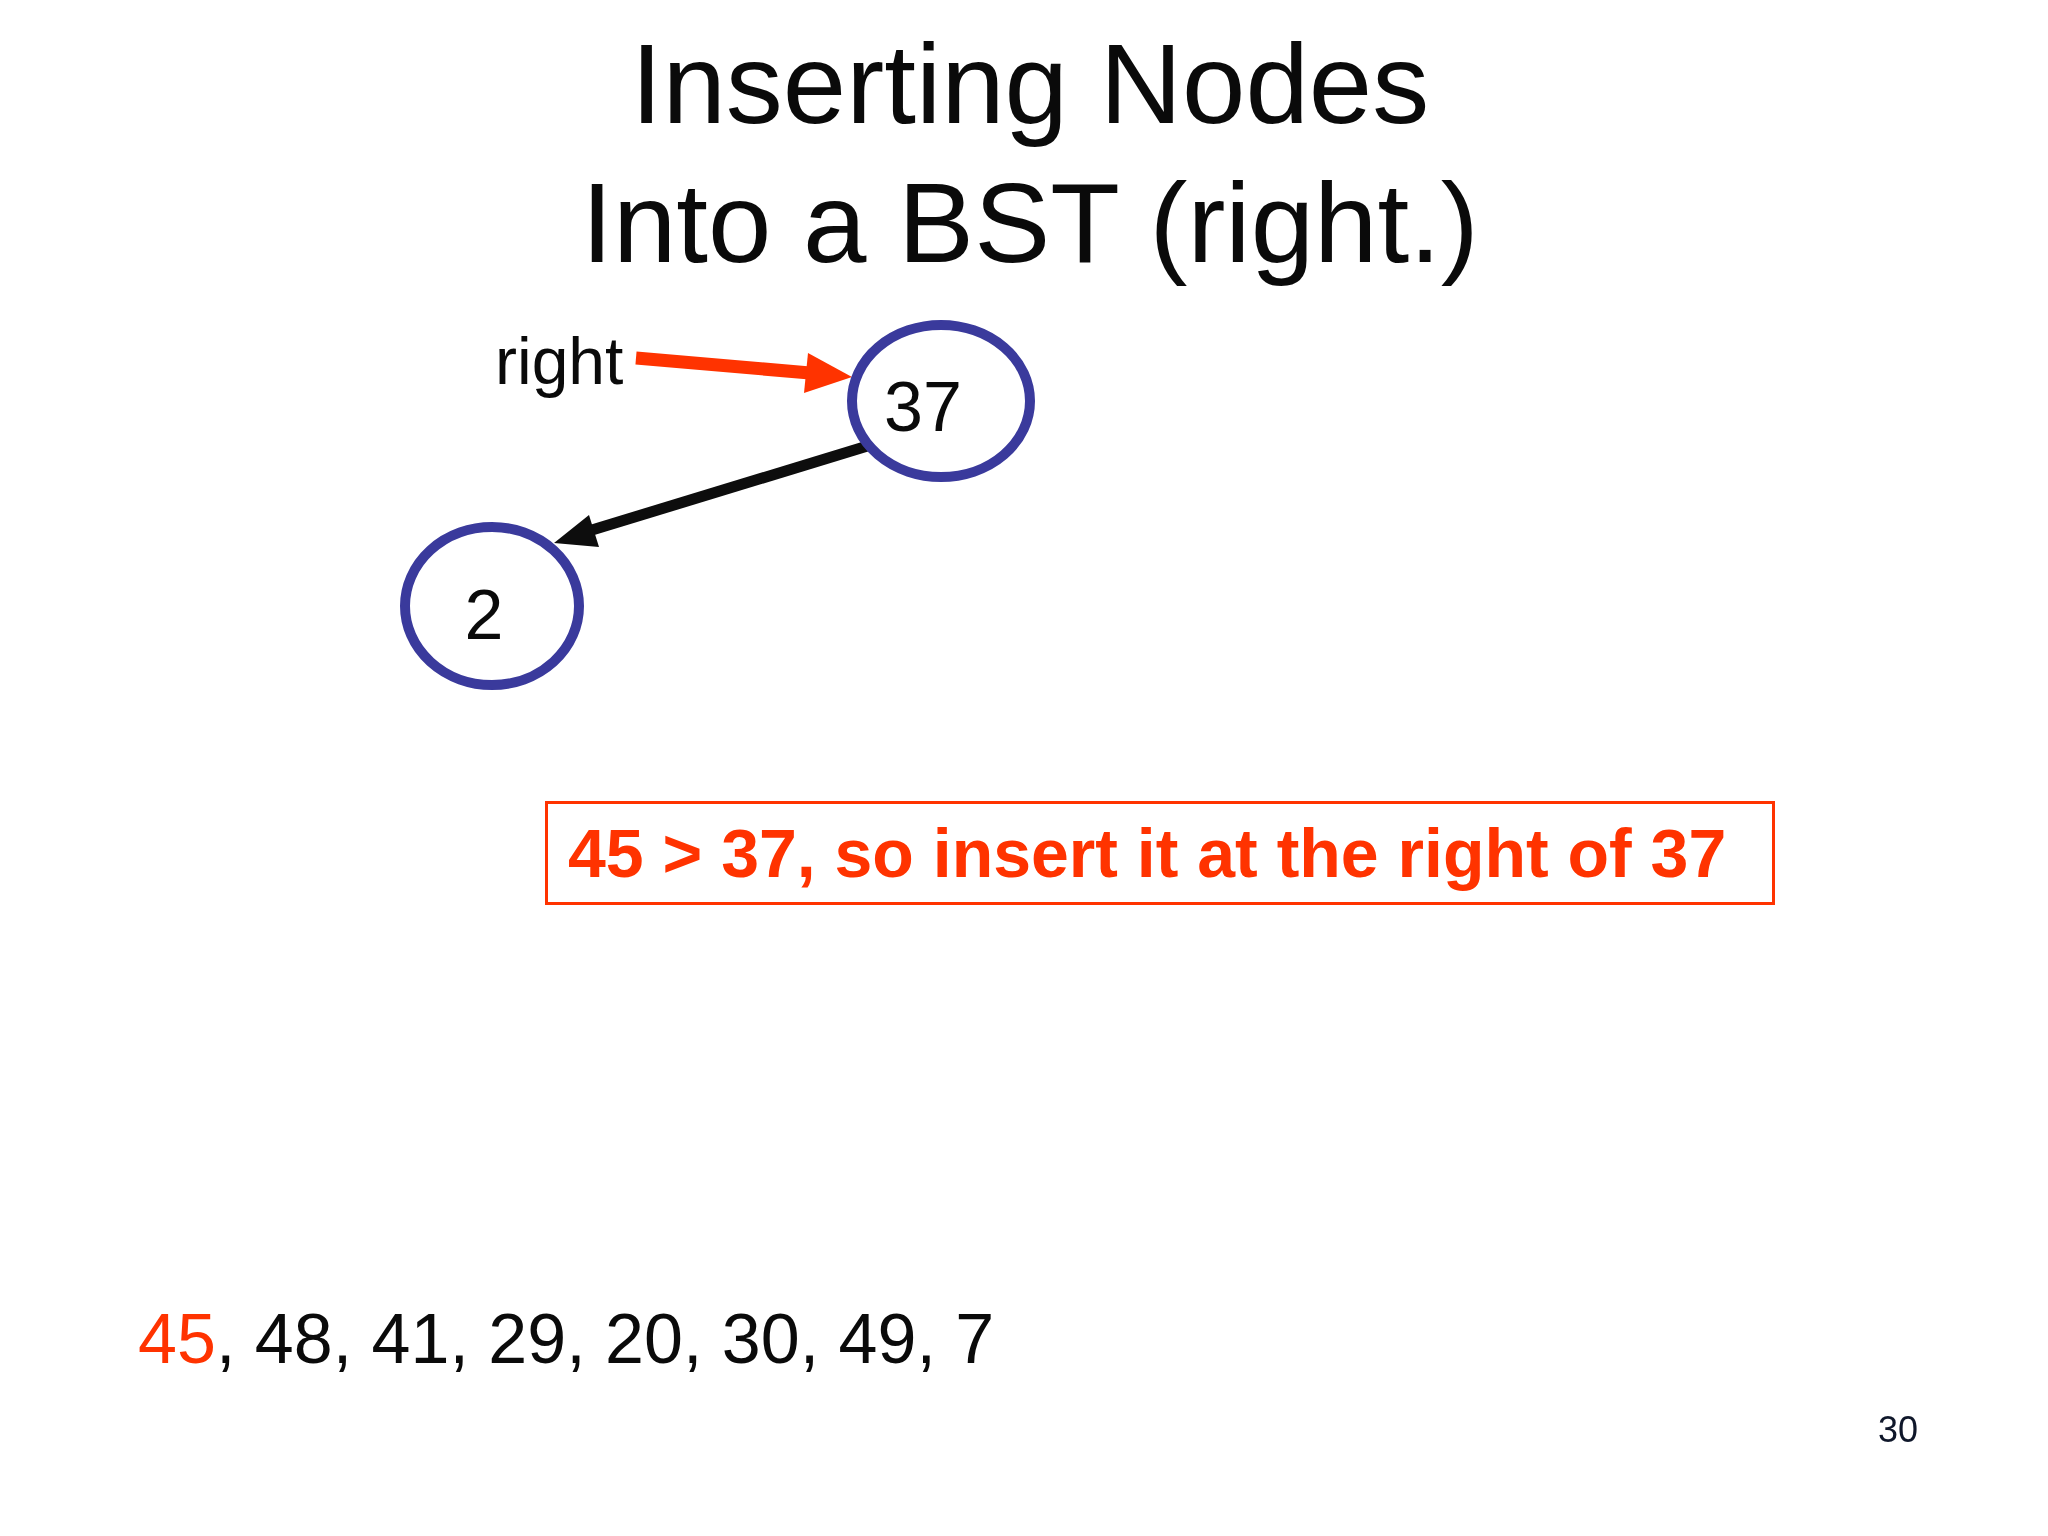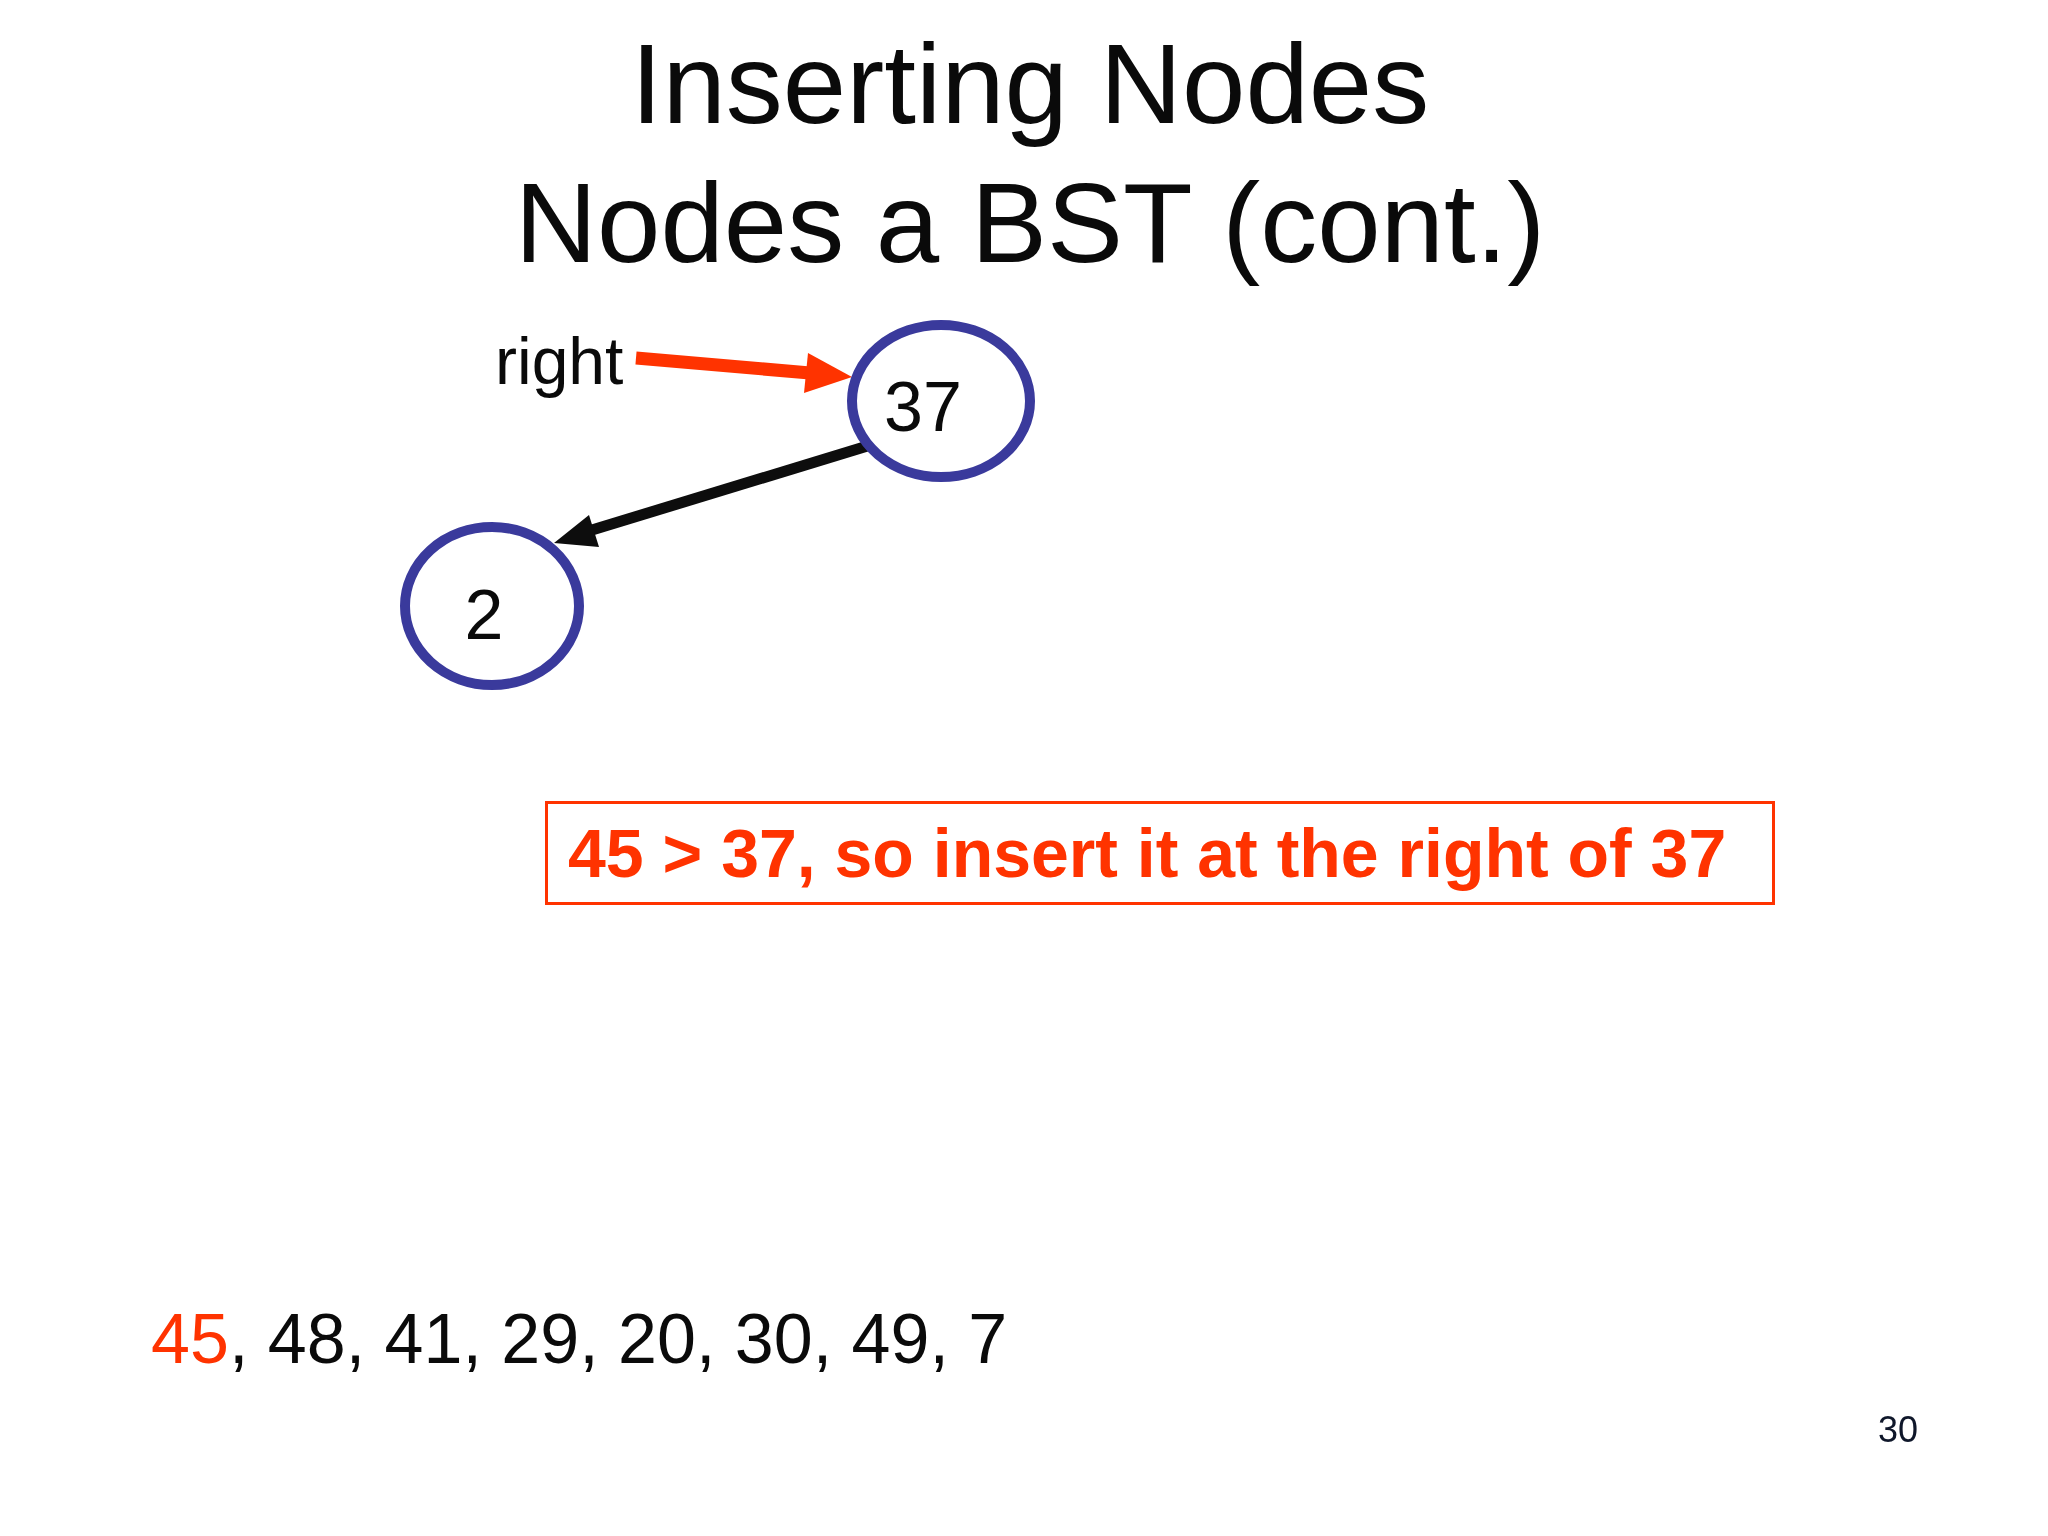--- a/index.html
+++ b/index.html
@@ -92,37 +92,36 @@
     position: absolute;
     left: 138px;
     top: 1297px;
     font-size: 70px;
     line-height: 1.2;
     color: #0a0a0a;
     white-space: pre;
   }
   .seq-current {
     color: var(--accent, #ff3300);
-    margin-left: 13px;
   }
   .page-number {
     position: absolute;
     left: 1878px;
     top: 1412px;
     font-size: 36px;
     line-height: 1;
     color: #0f172a;
   }
 </style>
 </head>
 <body>
 
 <div class="slide">
 
-  <div class="title"><span>Inserting Nodes</span><br><span>Nodes a BST (cont.)</span></div>
+  <div class="title"><span>Inserting Nodes</span><br><span>Into a BST (right.)</span></div>
 
   <svg class="diagram-svg" viewBox="0 0 2048 1536">
 
     <line class="edge-line" x1="874" y1="444" x2="592" y2="530"></line>
     <polygon class="edge-head" points="554,543 589,515 599,547"></polygon>
 
     <line class="root-arrow-line" x1="636" y1="358" x2="810" y2="373"></line>
     <polygon class="root-arrow-head" points="852,377 804,393 808,353"></polygon>
 
     <ellipse class="node-ellipse" cx="941" cy="401" rx="89" ry="76"></ellipse>

